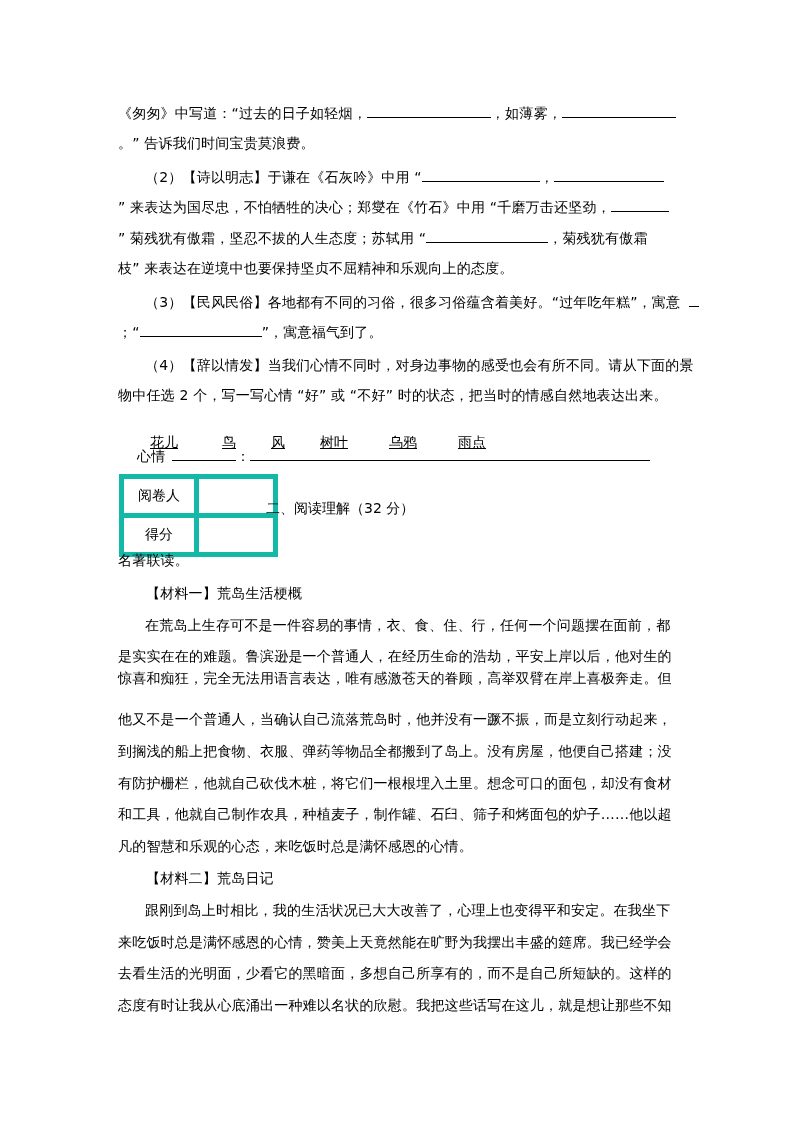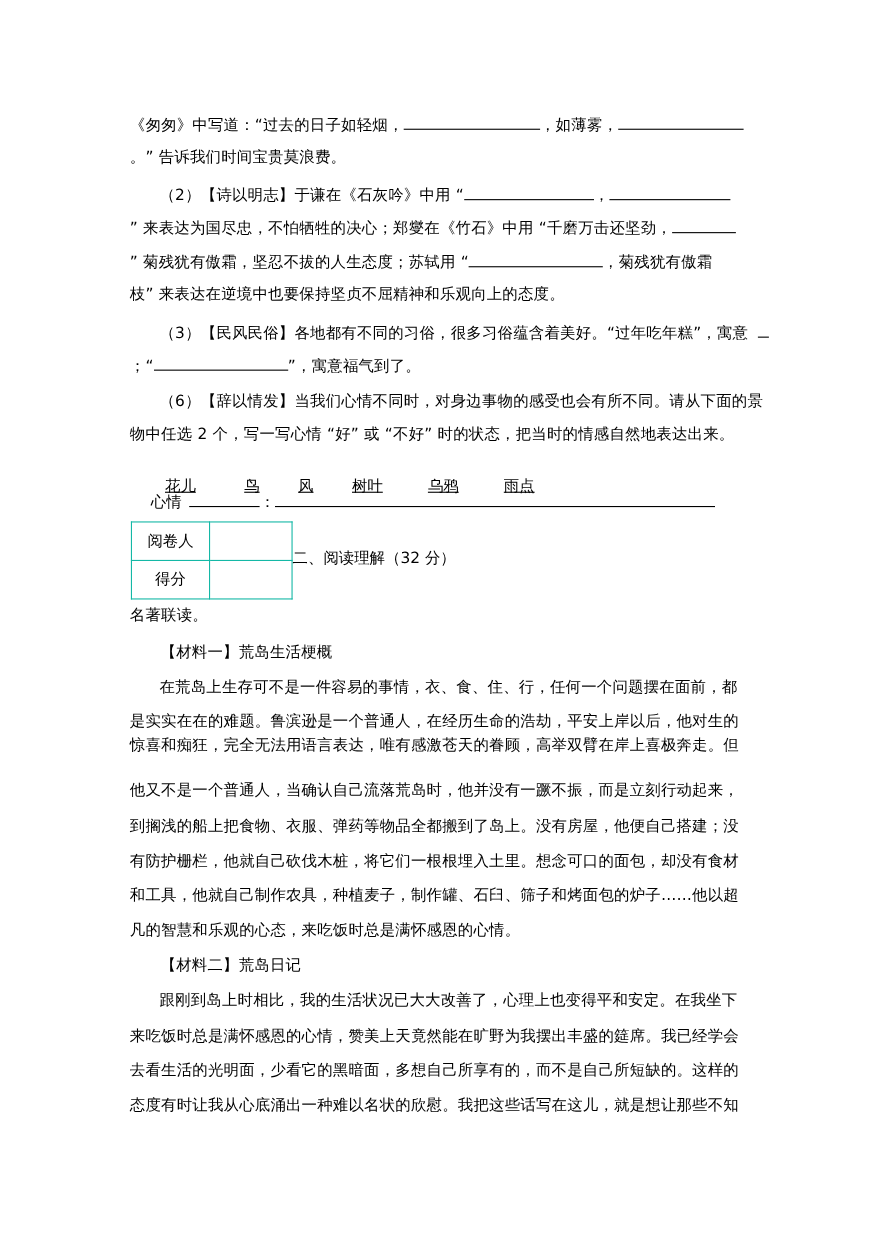--- a/index.html
+++ b/index.html
@@ -3,21 +3,21 @@
 <meta charset="utf-8">
 <style>
   html, body { margin: 0; padding: 0; background: #ffffff; }
   body { width: 794px; height: 1123px; position: relative; overflow: hidden;
          font-family: "DejaVu Sans", "Liberation Sans", sans-serif; color: #000; font-size: 14px; }
   .line { position: absolute; left: 118px; width: 560px; height: 20px; line-height: 20px;
           white-space: nowrap; letter-spacing: 0.2px; }
   .indent { left: 133px; width: 532px; margin-left: 12px; }
   .blank { display: inline-block; border-bottom: 1px solid #000; height: 14px; vertical-align: baseline; }
   table.score { position: absolute; left: 119px; top: 474px; border-collapse: collapse; }
-  table.score td { border: 1px solid #14b8a6; width: 70px; height: 34px; text-align: center;
+  table.score td { border: 5px solid #14b8a6; width: 70px; height: 34px; text-align: center;
                    font-size: 14px; padding: 0; }
   table.score td.val { width: 74px; }
   .section-title { position: absolute; left: 266px; top: 498px; font-size: 14px; line-height: 20px; text-align: center; }
   .words { position: absolute; top: 432px; height: 20px; line-height: 20px; text-decoration: underline; }
 </style>
 </head>
 <body>
 
 <div class="line" style="top:103px">
   <span>《匆匆》中写道：“过去的日子如轻烟，</span><span class="blank" style="width:124px"></span><span>，如薄雾，</span><span class="blank" style="width:114px"></span>
@@ -36,21 +36,21 @@
 <div class="line" style="top:258px">枝” 来表达在逆境中也要保持坚贞不屈精神和乐观向上的态度。</div>
 
 <div class="line indent" style="top:292px">
   <span>（3）【民风民俗】各地都有不同的习俗，很多习俗蕴含着美好。“过年吃年糕”，寓意</span>
   <span class="blank" style="width:10px; margin-left:4px"></span>
 </div>
 <div class="line" style="top:322px">
   <span>；“</span><span class="blank" style="width:122px"></span><span>”，寓意福气到了。</span>
 </div>
 
-<div class="line indent" style="top:355px">（6）【辞以情发】当我们心情不同时，对身边事物的感受也会有所不同。请从下面的景</div>
+<div class="line indent" style="top:355px">（4）【辞以情发】当我们心情不同时，对身边事物的感受也会有所不同。请从下面的景</div>
 <div class="line" style="top:385px">物中任选 2 个，写一写心情 “好” 或 “不好” 时的状态，把当时的情感自然地表达出来。</div>
 
 <div class="words" style="left:150px">花儿</div>
 <div class="words" style="left:222px">鸟</div>
 <div class="words" style="left:271px">风</div>
 <div class="words" style="left:320px">树叶</div>
 <div class="words" style="left:389px">乌鸦</div>
 <div class="words" style="left:458px">雨点</div>
 
 <div class="line" style="top:446px; left:137px; width:540px">

